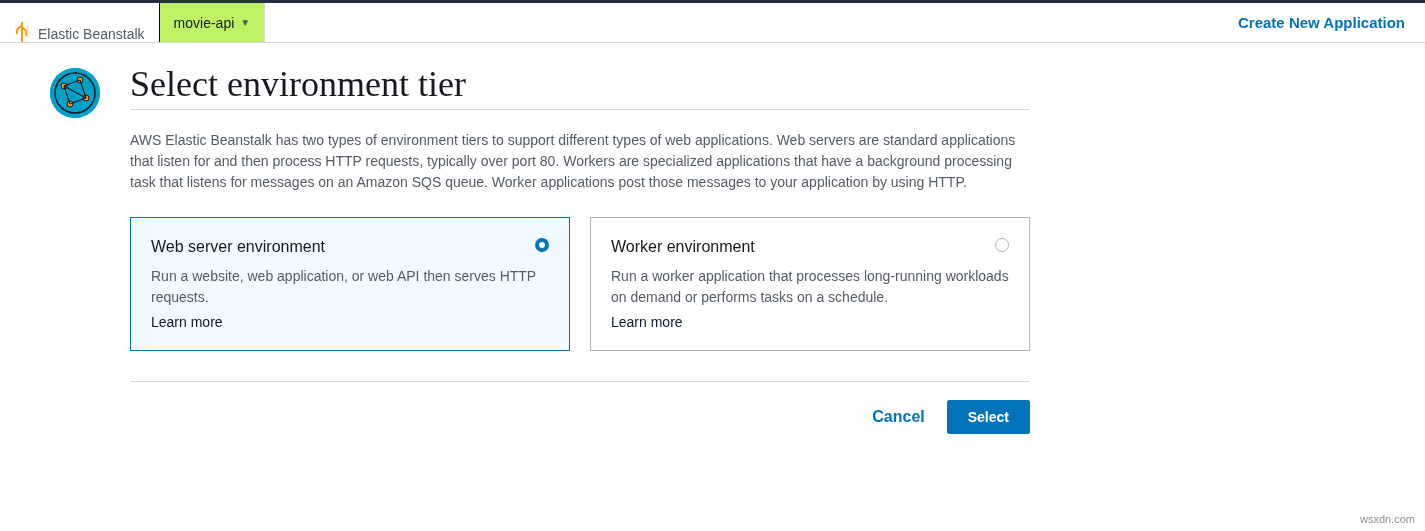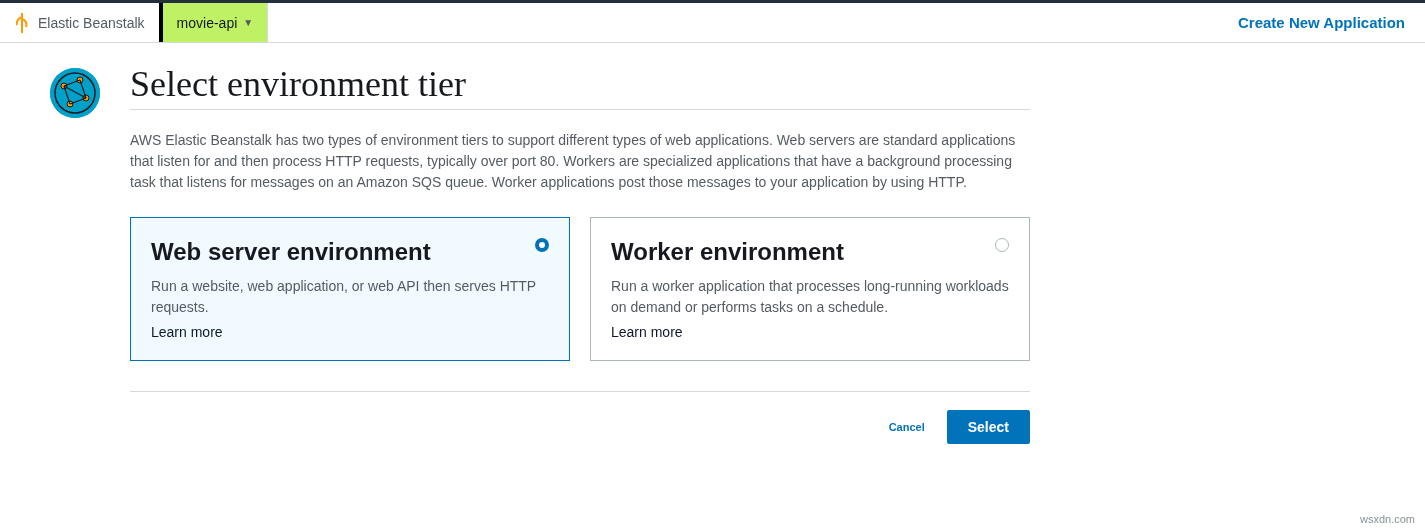--- a/index.html
+++ b/index.html
@@ -26,22 +26,23 @@
     }
     .breadcrumb-item {
       display: flex;
       align-items: center;
       padding: 0 14px;
       height: 100%;
       font-size: 14px;
       color: #545b64;
     }
     .breadcrumb-item.service {
-      border-right: 4px solid #000000;
+      border-right: 1px solid #000000;
       gap: 8px;
+      align-items: flex-end;
     }
     .breadcrumb-item.app {
       background: #bef264;
       border-right: 1px solid #d5dbdb;
       gap: 6px;
       color: #16191f;
     }
     .caret-down {
       font-size: 10px;
       color: #545b64;
@@ -120,22 +121,22 @@
       height: 14px;
       border-radius: 50%;
       border: 1px solid #aab7b8;
       background: #fff;
     }
     .tier-card.selected .tier-radio {
       border: 4px solid #0073bb;
       background: #fff;
     }
     .tier-title {
-      font-size: 24px;
-      font-weight: 700;
+      font-size: 16px;
+      font-weight: 400;
       margin-bottom: 10px;
       color: #16191f;
     }
     .tier-desc {
       color: #545b64;
       line-height: 1.5;
       margin-bottom: 6px;
     }
     .learn-more {
       color: #0f172a;
@@ -152,21 +153,21 @@
       justify-content: flex-end;
       align-items: center;
       gap: 18px;
     }
     .btn-cancel {
       color: #0073bb;
       font-weight: 700;
       background: none;
       border: none;
       cursor: pointer;
-      font-size: 11px;
+      font-size: 16px;
       padding: 8px 4px;
       text-align: center;
     }
     .btn-select {
       background: #0073bb;
       color: #fff;
       border: 1px solid #0073bb;
       font-weight: 700;
       font-size: 14px;
       padding: 8px 20px;

